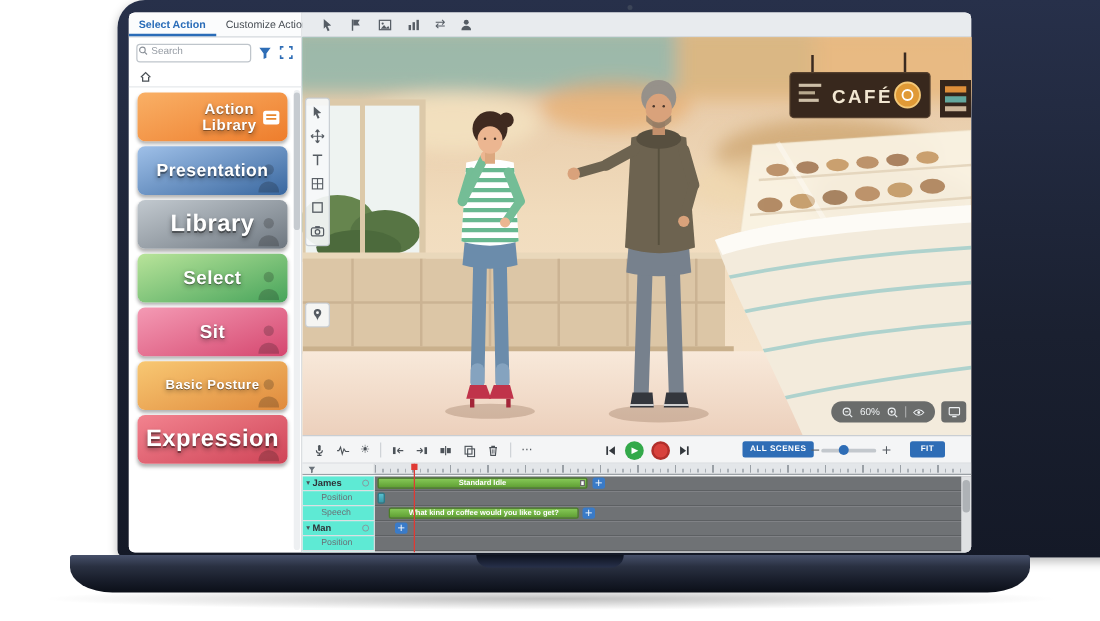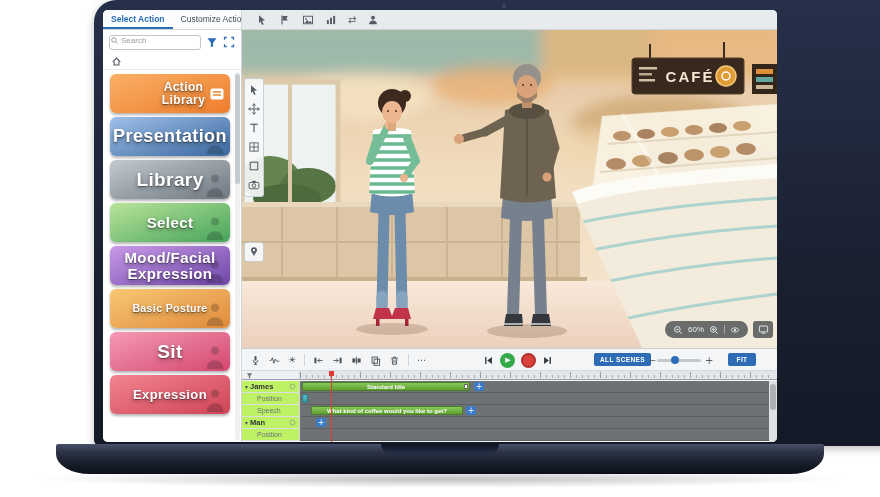--- a/index.html
+++ b/index.html
@@ -44,21 +44,21 @@
   .cat-list { position:absolute; left:0; top:61px; right:0; bottom:0; padding:3px 0 0 7px; overflow:hidden; }
   .cat { position:relative; width:120px; height:39px; margin-bottom:4px; border-radius:6px;
     box-shadow:0 2px 3px rgba(0,0,0,.3); display:flex; align-items:center; justify-content:center;
     cursor:pointer; overflow:hidden; }
   .cat .lbl { position:relative; z-index:2; color:#fff; font-weight:bold; text-align:center;
     padding:0 5px; line-height:1.05; letter-spacing:.4px;
     text-shadow:0 1px 0 rgba(0,0,0,.35), 0 2px 4px rgba(0,0,0,.45); }
   .cat .sil { position:absolute; right:4px; bottom:1px; width:22px; height:26px;
     fill:rgba(20,20,20,.22); z-index:1; }
   .cat:nth-child(1) .lbl { font-size:12px; }
-  .cat:nth-child(2) .lbl { font-size:18px;text-align:center; }
+  .cat:nth-child(2) .lbl { font-size:14px;text-align:center; }
   .cat:nth-child(3) .lbl { font-size:19px; }
   .cat:nth-child(4) .lbl { font-size:15px; }
   .cat:nth-child(5) .lbl { font-size:15px; }
   .cat:nth-child(6) .lbl { font-size:10.5px; }
   .cat:nth-child(7) .lbl { font-size:19px; }
   .cat:nth-child(8) .lbl { font-size:13px; }
   .cat:nth-child(9) .lbl { font-size:14px; }
   .lib-ic { position:absolute; right:6px; top:50%; margin-top:-6px; width:14px; height:12px; z-index:1; }
   .panel-scrollbar { position:absolute; right:1px; top:62px; bottom:2px; width:5px;
     background:#eef0f2; border-radius:3px; }
@@ -125,21 +125,21 @@
   .ruler-name { position:absolute; left:0; top:0; bottom:0; width:58px; background:#eef0f1;
     border-right:1px solid #d5d8db; display:flex; align-items:center; padding-left:4px; }
   .ruler-name .ic { width:7px; height:7px; color:#6a727a; cursor:pointer; }
   .ticks-s { position:absolute; left:58px; right:8px; bottom:1px; height:3px;
     background:repeating-linear-gradient(90deg,#aab0b6 0 1px, transparent 1px 6px); }
   .ticks-b { position:absolute; left:58px; right:8px; bottom:1px; height:6px;
     background:repeating-linear-gradient(90deg,#9aa0a6 0 1px, transparent 1px 30px); }
 
   .tl-tracks { position:absolute; left:0; top:32px; right:0; bottom:0; overflow:hidden; }
   .trow { display:flex; height:12px; }
-  .tname { flex:0 0 58px; background:#bef264; border-right:1px solid #d5d8db;
+  .tname { flex:0 0 58px; background:#5eead4; border-right:1px solid #d5d8db;
     border-bottom:1px solid #dcdfe2; display:flex; align-items:center; padding:0 3px 0 3px;
     font-size:7.5px; color:#2f3338; cursor:pointer; }
   .tname .caret { font-size:6px; color:#4c5258; margin-right:2px; }
   .tname.sub { padding-left:15px; color:#6a7076; font-size:7px; }
   .tname .tdot { margin-left:auto; width:7px; height:7px; color:#8a9098; }
   .tname .nm { font-weight:bold; }
   .tname.sub .nm { font-weight:normal; }
   .tlane { flex:1; position:relative; background:#6f7275; border-bottom:1px solid #5d6063; }
   .clip { position:absolute; top:1px; height:9px; background:linear-gradient(#86c957,#5f9e33);
     border:1px solid #4b7f26; border-radius:2px; color:#fff; font-size:6px; font-weight:bold;
@@ -218,36 +218,29 @@
                 <path d="M3 27c0-6 4-9.5 9-9.5s9 3.5 9 9.5z"></path>
               </svg>
           </div>
           <div class="cat" style="background: linear-gradient(160deg, rgb(185, 228, 154), rgb(71, 164, 91));">
             <span class="lbl">Select</span>
             <svg class="sil" viewBox="0 0 24 28">
                 <circle cx="12" cy="7" r="4.5"></circle>
                 <path d="M3 27c0-6 4-9.5 9-9.5s9 3.5 9 9.5z"></path>
               </svg>
           </div>
-          <div class="cat" style="background: linear-gradient(160deg, rgb(201, 154, 232), rgb(110, 70, 168));">
-            <span class="lbl">Mood/Facial Expression</span>
+          <div class="cat" style="background: linear-gradient(160deg, rgb(244, 154, 180), rgb(213, 71, 111));">
+            <span class="lbl">Sit</span>
             <svg class="sil" viewBox="0 0 24 28">
                 <circle cx="12" cy="7" r="4.5"></circle>
                 <path d="M3 27c0-6 4-9.5 9-9.5s9 3.5 9 9.5z"></path>
               </svg>
           </div>
           <div class="cat" style="background: linear-gradient(160deg, rgb(248, 200, 115), rgb(224, 138, 60));">
             <span class="lbl">Basic Posture</span>
-            <svg class="sil" viewBox="0 0 24 28">
-                <circle cx="12" cy="7" r="4.5"></circle>
-                <path d="M3 27c0-6 4-9.5 9-9.5s9 3.5 9 9.5z"></path>
-              </svg>
-          </div>
-          <div class="cat" style="background: linear-gradient(160deg, rgb(244, 154, 180), rgb(213, 71, 111));">
-            <span class="lbl">Sit</span>
             <svg class="sil" viewBox="0 0 24 28">
                 <circle cx="12" cy="7" r="4.5"></circle>
                 <path d="M3 27c0-6 4-9.5 9-9.5s9 3.5 9 9.5z"></path>
               </svg>
           </div>
           <div class="cat" style="background: linear-gradient(160deg, rgb(242, 131, 143), rgb(207, 68, 87));">
             <span class="lbl">Expression</span>
             <svg class="sil" viewBox="0 0 24 28">
                 <circle cx="12" cy="7" r="4.5"></circle>
                 <path d="M3 27c0-6 4-9.5 9-9.5s9 3.5 9 9.5z"></path>

